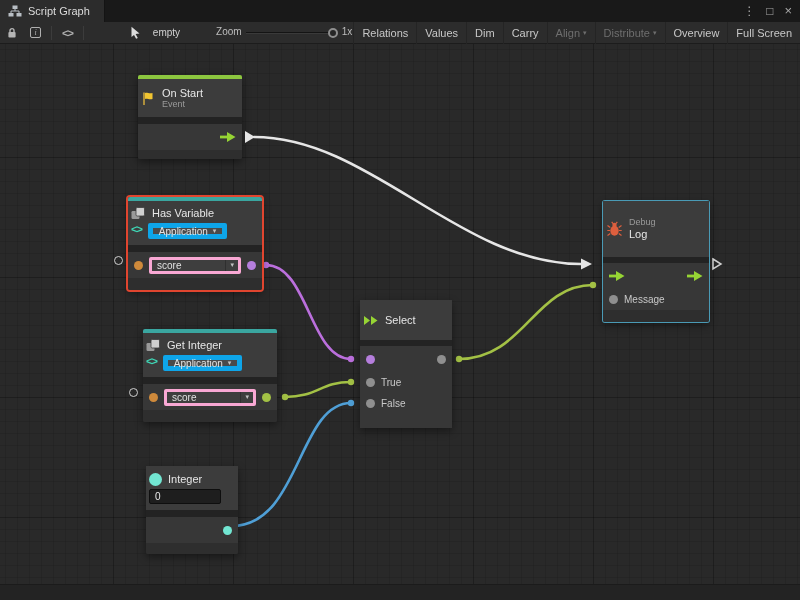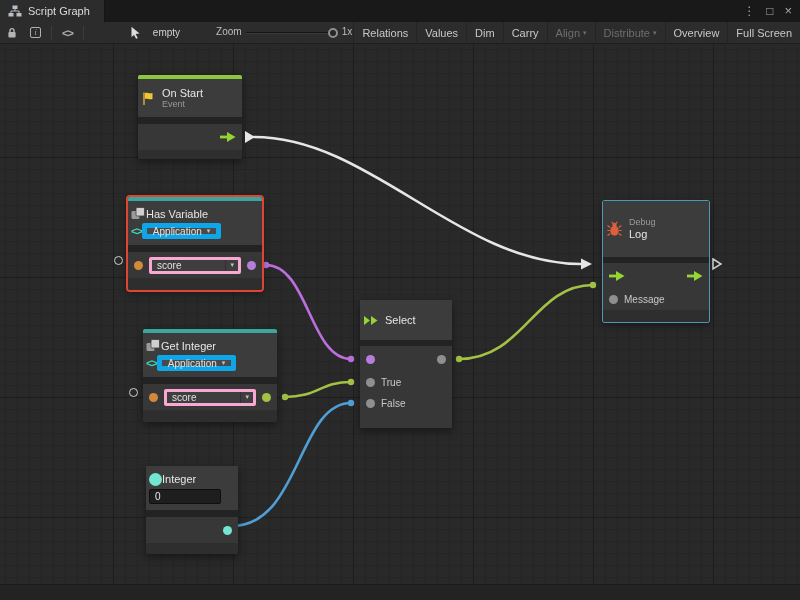--- a/index.html
+++ b/index.html
@@ -53,21 +53,21 @@
 
   
   .node{position:absolute;border-radius:2px;box-shadow:0 3px 8px rgba(0,0,0,.45);background:#373737}
   .node.selected{box-shadow:0 0 0 2px var(--selection-red),0 3px 8px rgba(0,0,0,.45)}
   .node.hovered{box-shadow:0 0 0 1px var(--hover-blue),0 3px 8px rgba(0,0,0,.45)}
   .strip{height:4px;border-radius:2px 2px 0 0}
   .strip.green{background:var(--strip-green)} .strip.teal{background:var(--strip-teal)}
   .head{background:#3c3c3c;padding:0 3px;display:flex}
   .head.single{height:38px;align-items:center;gap:6px}
   .head.double{height:44px;flex-direction:column;justify-content:center;gap:3px}
-  .head-row{display:flex;align-items:center;}
+  .head-row{display:flex;gap:6px}
   .n-title{font-size:11px;color:#e6e6e6;white-space:nowrap}
   .n-sub{font-size:9px;color:#9a9a9a}
   .title-stack{display:flex;flex-direction:column;gap:1px;line-height:1.1}
   .divider{height:7px;background:#232323}
   .divider.thin{height:6px}
   .ports{background:#373737}
   .port-row{height:26px;display:flex;align-items:center;gap:6px;padding:0 6px;position:relative}
   .port-row.small{height:21px}
   .pad-bottom{height:14px;background:#373737}
   .foot{background:#2e2e2e;border-radius:0 0 2px 2px}

